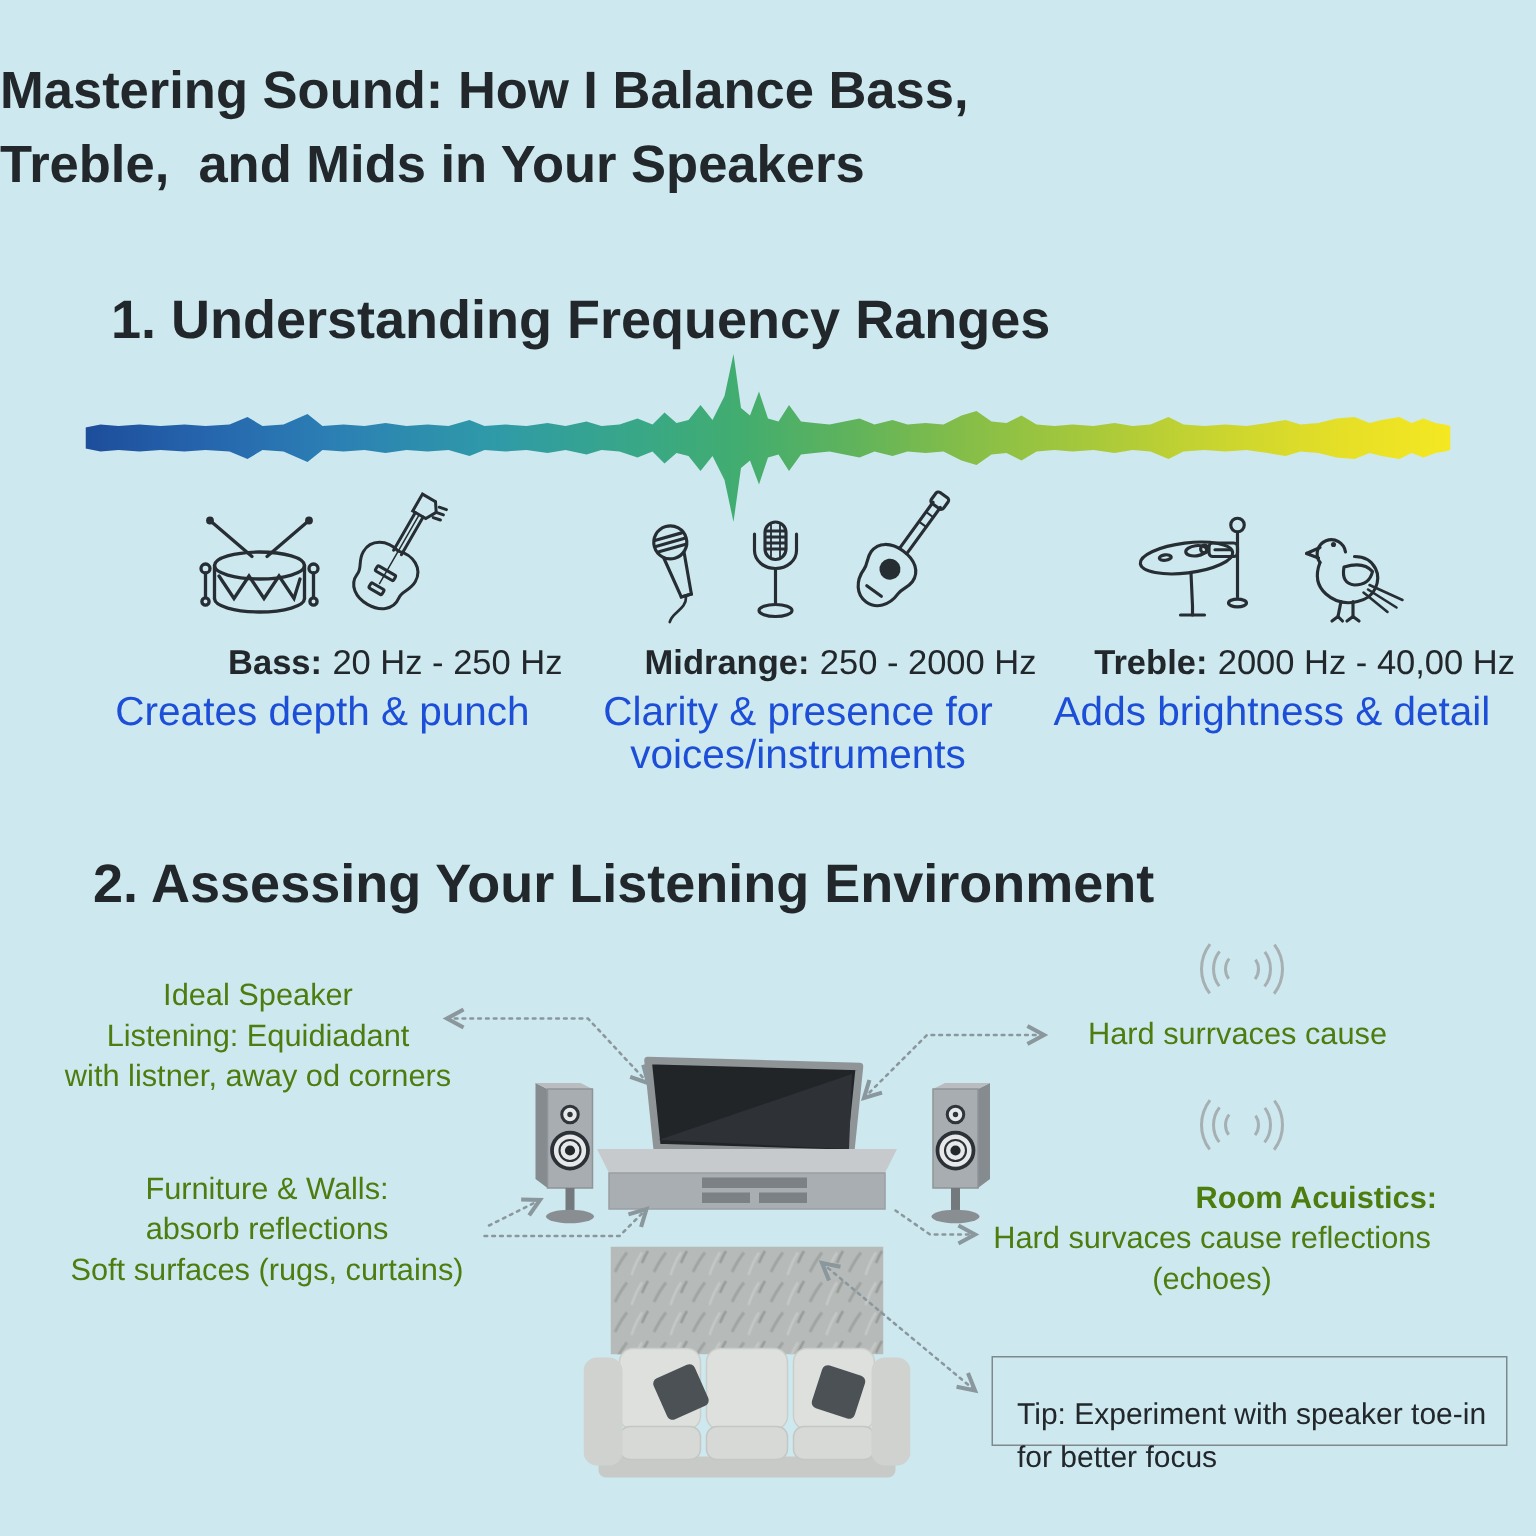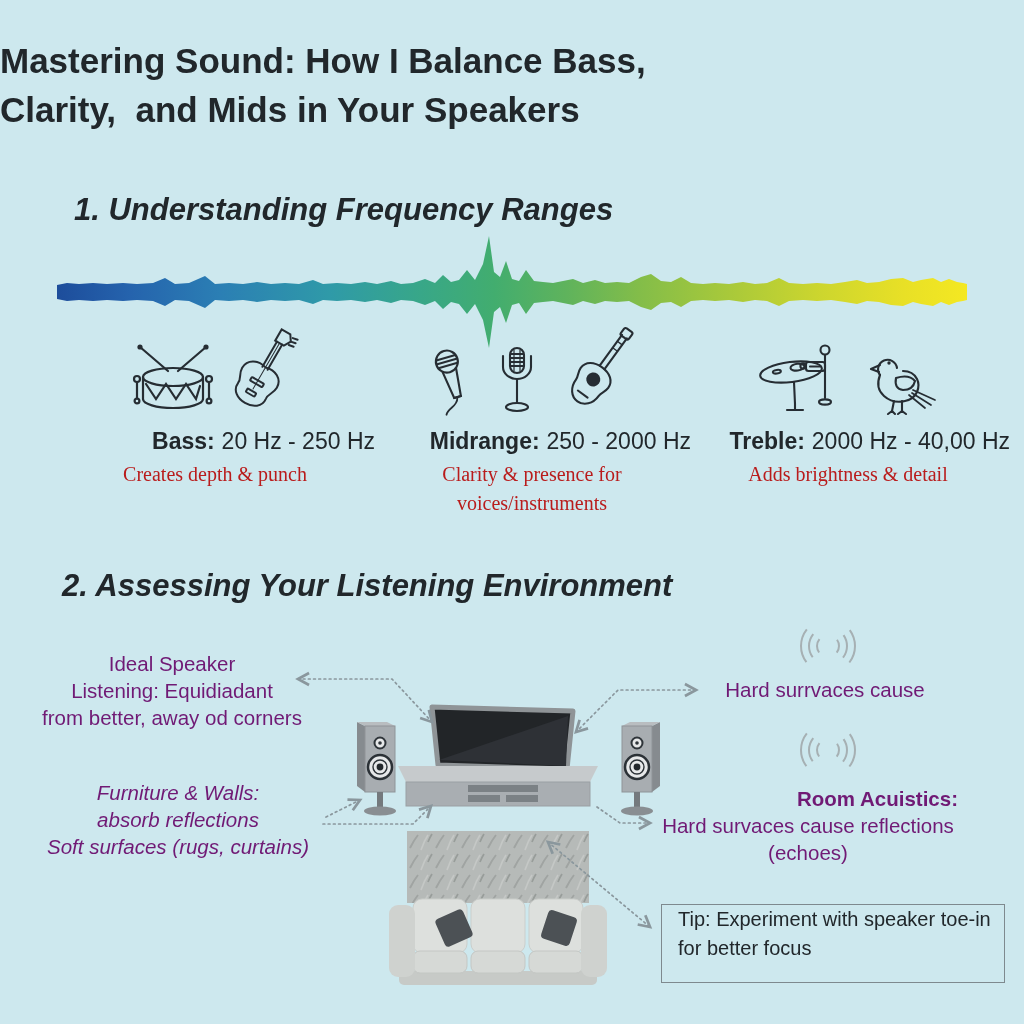--- a/index.html
+++ b/index.html
@@ -1,52 +1,52 @@
 <!DOCTYPE html>
 <html><head>
 <meta charset="utf-8">
 <style>
   html,body{margin:0;padding:0;background:#b9c3c6;}
   .canvas{position:relative;width:1024px;height:1024px;margin:0 auto;background:#cde8ee;
           font-family:"Liberation Sans",sans-serif;color:#21272b;overflow:hidden;}
   .abs{position:absolute;}
   .title{top:36px;left:0;width:100%;text-align:left;font-weight:bold;font-size:35px;line-height:49px;}
   .title div{white-space:pre;}
-  .sec-heading{font-weight:bold;font-size:31px;white-space:nowrap;font-style:italic;}
+  .sec-heading{font-weight:bold;font-size:36px;white-space:nowrap;}
   .sec1-heading{left:74px;top:192px;}
   .sec2-heading{left:62px;top:568px;}
   .band{top:316px;}
   .band1{left:55px;width:320px;}
   .band2{left:373px;width:318px;}
   .band3{left:686px;width:324px;}
   .icons-row{display:flex;justify-content:center;align-items:flex-end;gap:14px;height:102px;}
   .band-l1{text-align:right;font-size:23px;margin-top:10px;white-space:nowrap;}
   .band-label{font-weight:bold;margin-right:0.30em;}
-  .band-desc{text-align:center;font-size:20px;line-height:29px;margin-top:5px;color:#b91c1c;font-family:Liberation Serif, serif;}
-  .note{font-size:20.5px;line-height:27px;color:#701a75;}
+  .band-desc{text-align:center;font-size:27px;line-height:29px;margin-top:5px;color:#1d4ed8;}
+  .note{font-size:20.5px;line-height:27px;color:#4d7c0f;}
   .note-center{text-align:center;}
   .note-bold{font-weight:bold;text-align:right;}
   .ideal-note{left:12px;top:650px;width:320px;}
   .hard-note{left:710px;top:676px;width:230px;text-align:center;}
-  .furniture-note{left:28px;top:779px;width:300px;font-style:italic;}
+  .furniture-note{left:28px;top:779px;width:300px;}
   .acoustics-note{left:658px;top:785px;width:300px;}
-  .tip-box{left:661px;top:904px;width:344px;height:79px;border:1.5px solid #7e898e;
-           box-sizing:border-box;padding:0 0 0 16px;font-size:20px;line-height:29px;}
+  .tip-box{left:661px;top:904px;width:344px;height:60px;border:1.5px solid #7e898e;
+           box-sizing:border-box;padding:24px 0 0 16px;font-size:20px;line-height:29px;}
   .tip-box div{white-space:nowrap;}
   .icon{display:block;}
   svg{display:block;}
 </style>
 </head>
 <body>
 
 <div class="canvas">
 
   <div class="abs title">
     <div>Mastering Sound: How I Balance Bass,</div>
-    <div>Clarity,  and Mids in Your Speakers</div>
+    <div>Treble,  and Mids in Your Speakers</div>
   </div>
 
   <div class="abs sec-heading sec1-heading">1. Understanding Frequency Ranges</div>
 
   <svg class="abs" style="left:57px;top:234px" width="910" height="116" viewBox="0 0 910 116">
     <defs>
       <linearGradient id="wavegrad" x1="0" y1="0" x2="1" y2="0">
           <stop offset="0%" stop-color="#1d4d9b"></stop>
           <stop offset="8%" stop-color="#2563ad"></stop>
           <stop offset="18%" stop-color="#2b7fb4"></stop>
@@ -283,21 +283,21 @@
       <circle cx="828" cy="646" r="27" stroke-dasharray="35.3 49.5" stroke-dashoffset="17.6"></circle>
       <circle cx="828" cy="750" r="11" stroke-dasharray="14.4 20.2" stroke-dashoffset="7.2"></circle>
       <circle cx="828" cy="750" r="19" stroke-dasharray="24.9 34.8" stroke-dashoffset="12.4"></circle>
       <circle cx="828" cy="750" r="27" stroke-dasharray="35.3 49.5" stroke-dashoffset="17.6"></circle>
     </g>
   </svg>
 
   <div class="abs note note-center ideal-note">
     <div>Ideal Speaker</div>
     <div>Listening: Equidiadant</div>
-    <div>from better, away od corners</div>
+    <div>with listner, away od corners</div>
   </div>
 
   <div class="abs note hard-note">
     <div>Hard surrvaces cause</div>
   </div>
 
   <div class="abs note note-center furniture-note">
     <div>Furniture &amp; Walls:</div>
     <div>absorb reflections</div>
     <div>Soft surfaces (rugs, curtains)</div>

